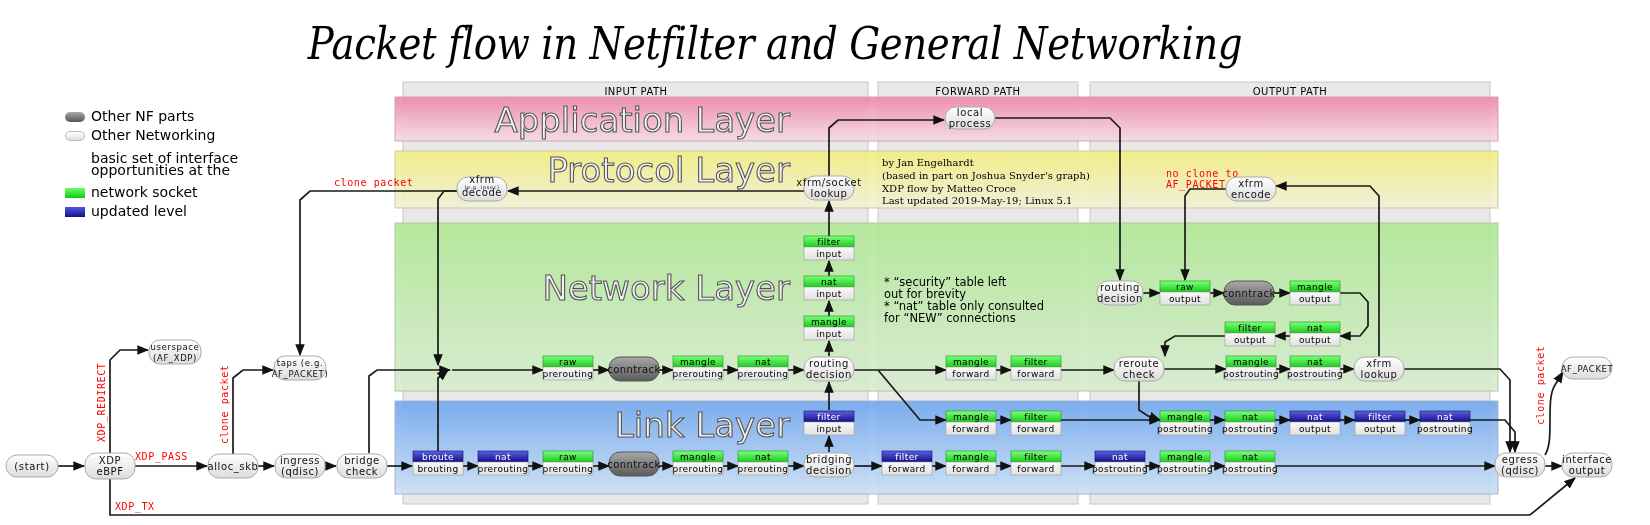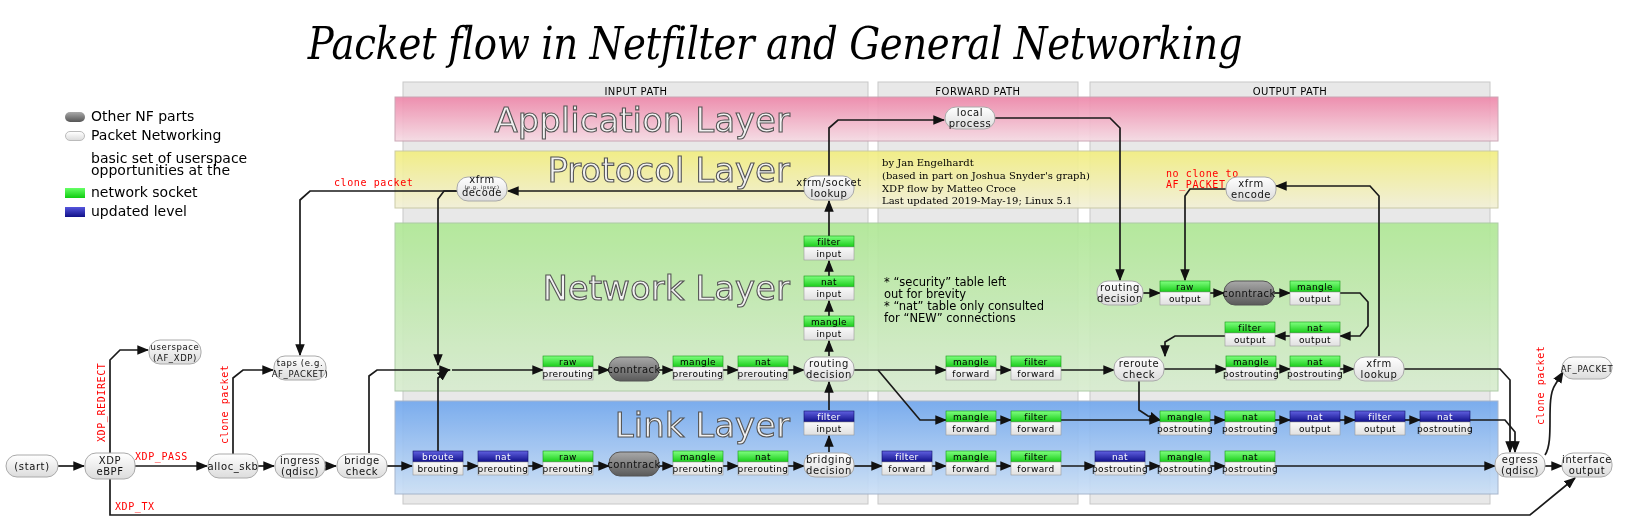--- a/index.html
+++ b/index.html
@@ -17,24 +17,24 @@
 
 <div id="title"><span>Packet flow in Netfilter and General Networking</span></div>
 
 <div class="legend" style="top:108px;">
   <div style="position:absolute;top:0;">
     <span class="legend-swatch" style="top:4px;border-radius:6px;background:linear-gradient(#aaa,#555);"></span>
     <span class="legend-text">Other NF parts</span>
   </div>
   <div style="position:absolute;top:19px;">
     <span class="legend-swatch" style="top:4px;border-radius:6px;background:linear-gradient(#fff,#ddd);border:1px solid #bbb;box-sizing:border-box;"></span>
-    <span class="legend-text">Packet Networking</span>
+    <span class="legend-text">Other Networking</span>
   </div>
   <div style="position:absolute;top:44px;">
-    <span class="legend-note">basic set of userspace opportunities at the</span>
+    <span class="legend-note">basic set of interface opportunities at the</span>
   </div>
   <div style="position:absolute;top:76px;">
     <span class="legend-swatch" style="top:4px;background:linear-gradient(#6f6,#1c1);"></span>
     <span class="legend-text">network socket</span>
   </div>
   <div style="position:absolute;top:95px;">
     <span class="legend-swatch" style="top:4px;background:linear-gradient(#55d,#118);"></span>
     <span class="legend-text">updated level</span>
   </div>
 </div>

